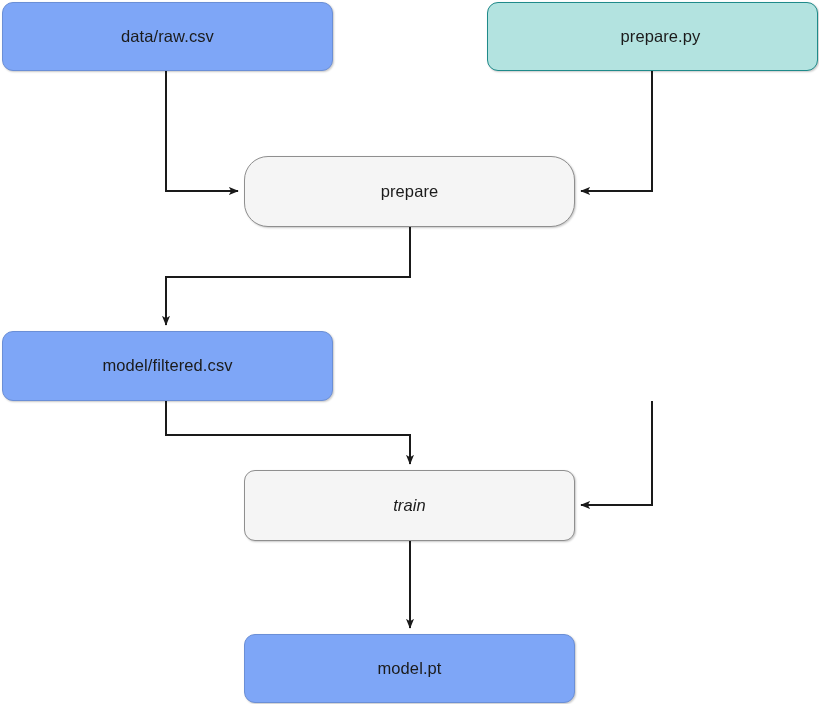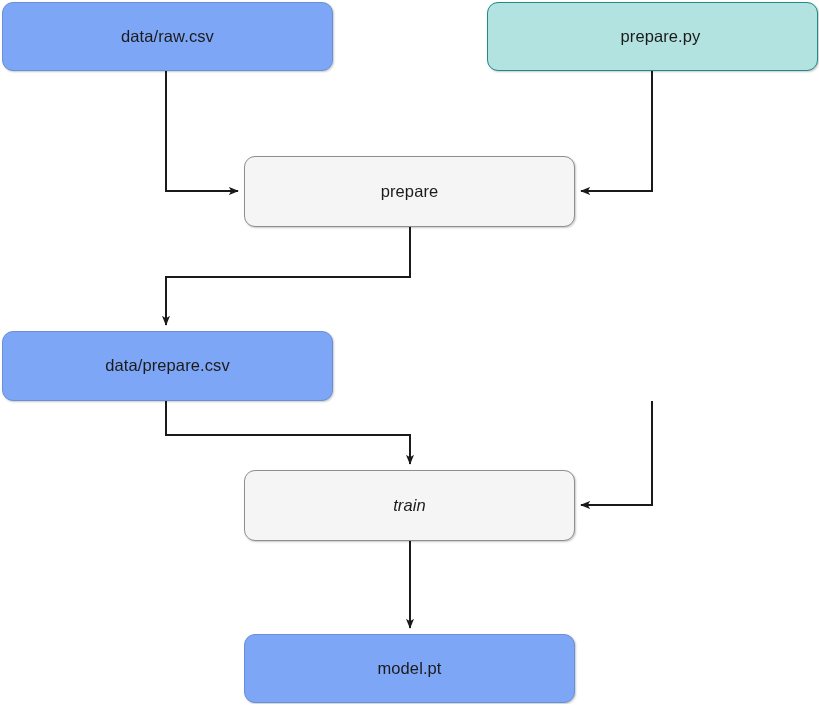--- a/index.html
+++ b/index.html
@@ -82,26 +82,26 @@
   </svg>
 
   <div class="node artifact" style="left: 2px; top: 2px; width: 331px; height: 69px;">
     <span class="node-label">data/raw.csv</span>
   </div>
 
   <div class="node script" style="left: 487px; top: 2px; width: 331px; height: 69px; padding-left: 16px;">
     <span class="node-label">prepare.py</span>
   </div>
 
-  <div class="node process" style="left: 244px; top: 156px; width: 331px; height: 71px;">
+  <div class="node process" style="left: 244px; top: 156px; width: 331px; height: 71px; border-radius: 24px;">
     <span class="node-label">prepare</span>
   </div>
 
   <div class="node artifact" style="left: 2px; top: 331px; width: 331px; height: 70px;">
-    <span class="node-label">data/prepare.csv</span>
+    <span class="node-label">model/filtered.csv</span>
   </div>
 
 
   <div class="node process" style="left: 244px; top: 470px; width: 331px; height: 71px; font-style: italic;">
     <span class="node-label">train</span>
   </div>
 
   <div class="node artifact" style="left: 244px; top: 634px; width: 331px; height: 69px;">
     <span class="node-label">model.pt</span>
   </div>

